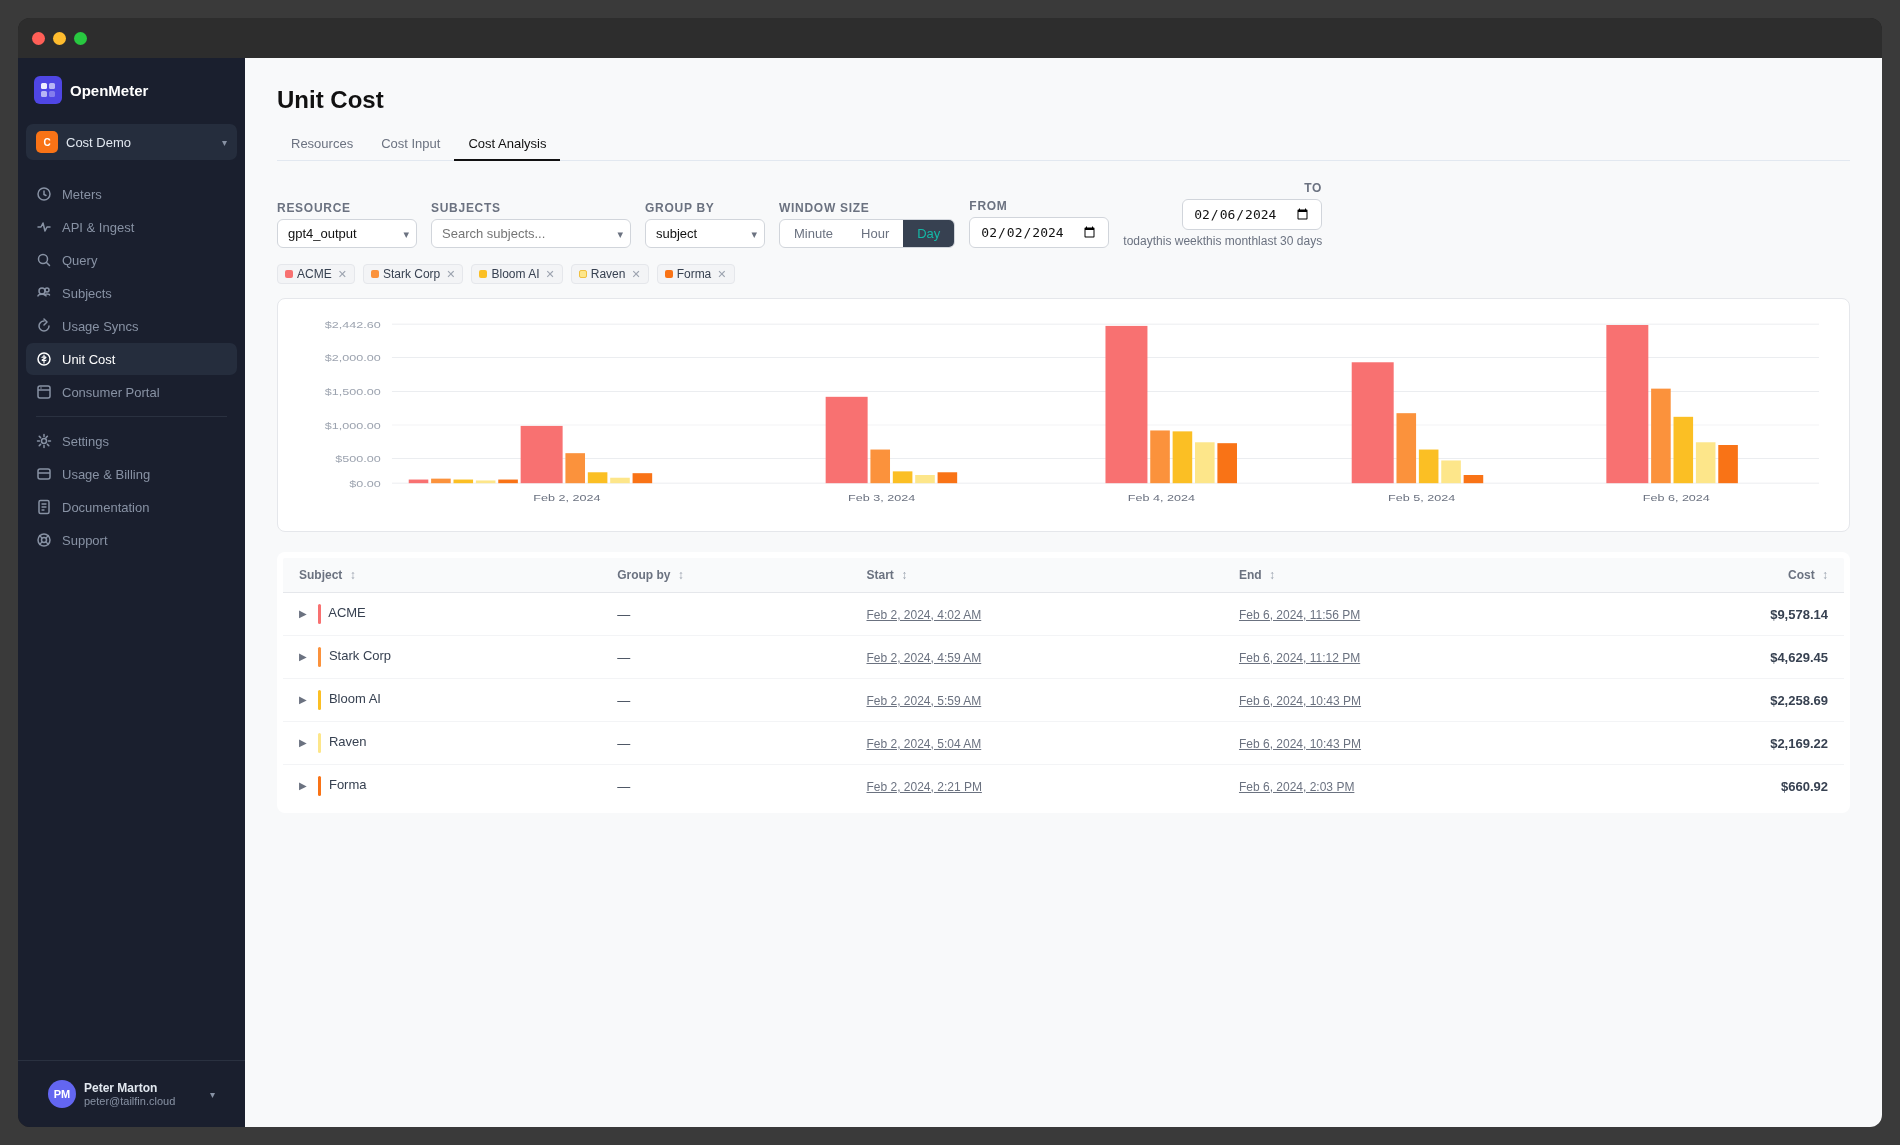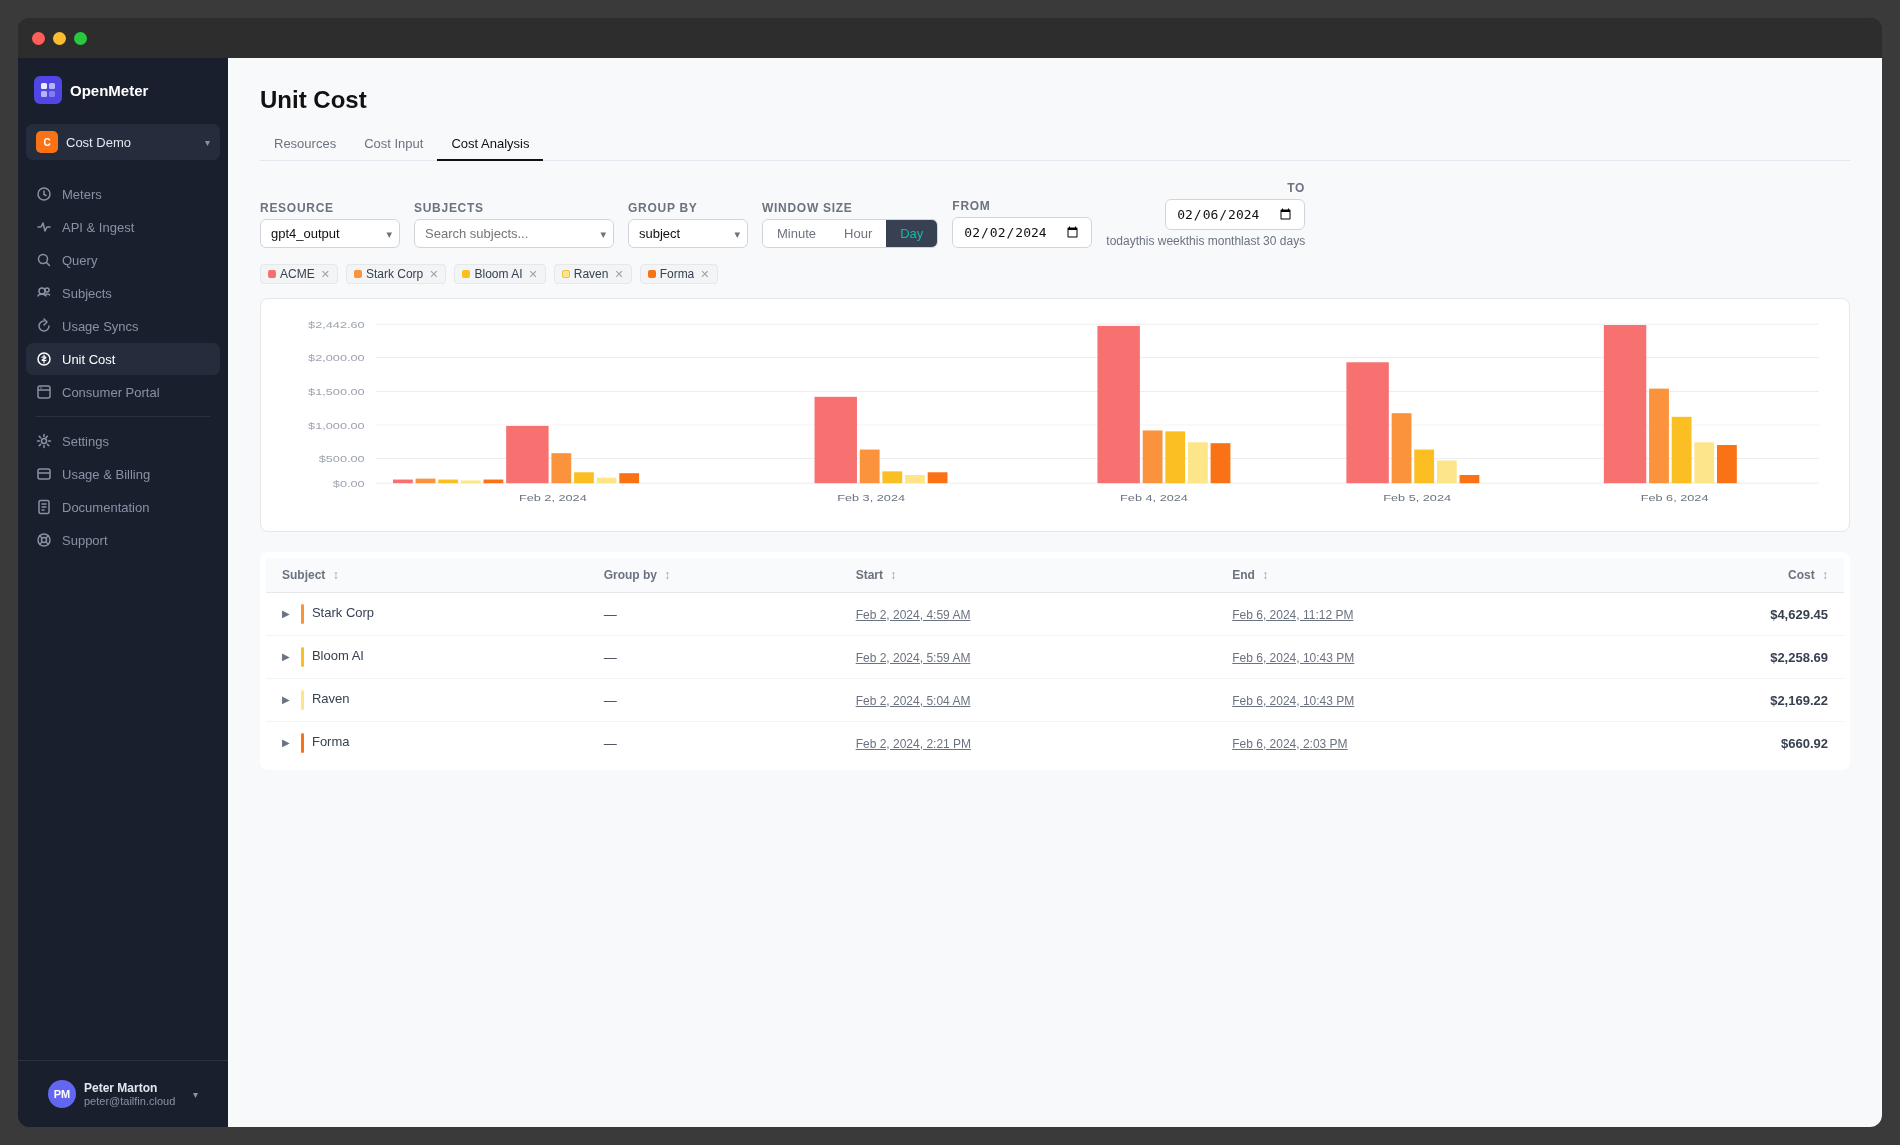--- a/index.html
+++ b/index.html
@@ -10,21 +10,21 @@
     .titlebar { background: #2d2d2d; height: 40px; display: flex; align-items: center; padding: 0 14px; flex-shrink: 0; }
     .traffic-lights { display: flex; gap: 8px; }
     .tl { width: 13px; height: 13px; border-radius: 50%; }
     .tl-red { background: #ff5f57; }
     .tl-yellow { background: #febc2e; }
     .tl-green { background: #28c840; }
 
     .app-body { display: flex; flex: 1; overflow: hidden; }
 
     
-    .sidebar { width: 210px; background: #1a1f2e; display: flex; flex-direction: column; flex-shrink: 0; }
+    .sidebar { width: 227px; background: #1a1f2e; display: flex; flex-direction: column; flex-shrink: 0; }
     .sidebar-logo { display: flex; align-items: center; gap: 8px; padding: 18px 16px 14px; }
     .logo-icon { width: 28px; height: 28px; background: #4f46e5; border-radius: 6px; display: flex; align-items: center; justify-content: center; }
     .logo-icon svg { width: 18px; height: 18px; }
     .logo-text { color: #fff; font-weight: 700; font-size: 15px; }
 
     .sidebar-section { padding: 6px 8px; }
     .org-selector { display: flex; align-items: center; justify-content: space-between; padding: 7px 10px; background: #252d3d; border-radius: 7px; cursor: pointer; margin-bottom: 8px; }
     .org-left { display: flex; align-items: center; gap: 8px; }
     .org-avatar { width: 22px; height: 22px; background: #f97316; border-radius: 5px; display: flex; align-items: center; justify-content: center; color: #fff; font-size: 10px; font-weight: 700; }
     .org-name { color: #e2e8f0; font-size: 13px; font-weight: 500; }
@@ -436,20 +436,31 @@
             </th>
             <th>
               End <span class="sort-icon">↕</span>
             </th>
             <th style="text-align:right;">
               Cost <span class="sort-icon">↕</span>
             </th>
           </tr>
         </thead>
         <tbody id="table-body">
+        <tr>
+      <td>
+        <span class="expand-btn">▶</span>
+        <span class="row-indicator" style="background:#f87171;"></span>
+        <span>ACME</span>
+      </td>
+      <td class="dash-cell">—</td>
+      <td><a class="link-cell">Feb 2, 2024, 4:02 AM</a></td>
+      <td><a class="link-cell">Feb 6, 2024, 11:56 PM</a></td>
+      <td class="cost-cell">$9,578.14</td>
+    </tr>
             <tr>
       <td>
         <span class="expand-btn">▶</span>
         <span class="row-indicator" style="background:#fb923c;"></span>
         <span>Stark Corp</span>
       </td>
       <td class="dash-cell">—</td>
       <td><a class="link-cell">Feb 2, 2024, 4:59 AM</a></td>
       <td><a class="link-cell">Feb 6, 2024, 11:12 PM</a></td>
       <td class="cost-cell">$4,629.45</td>

